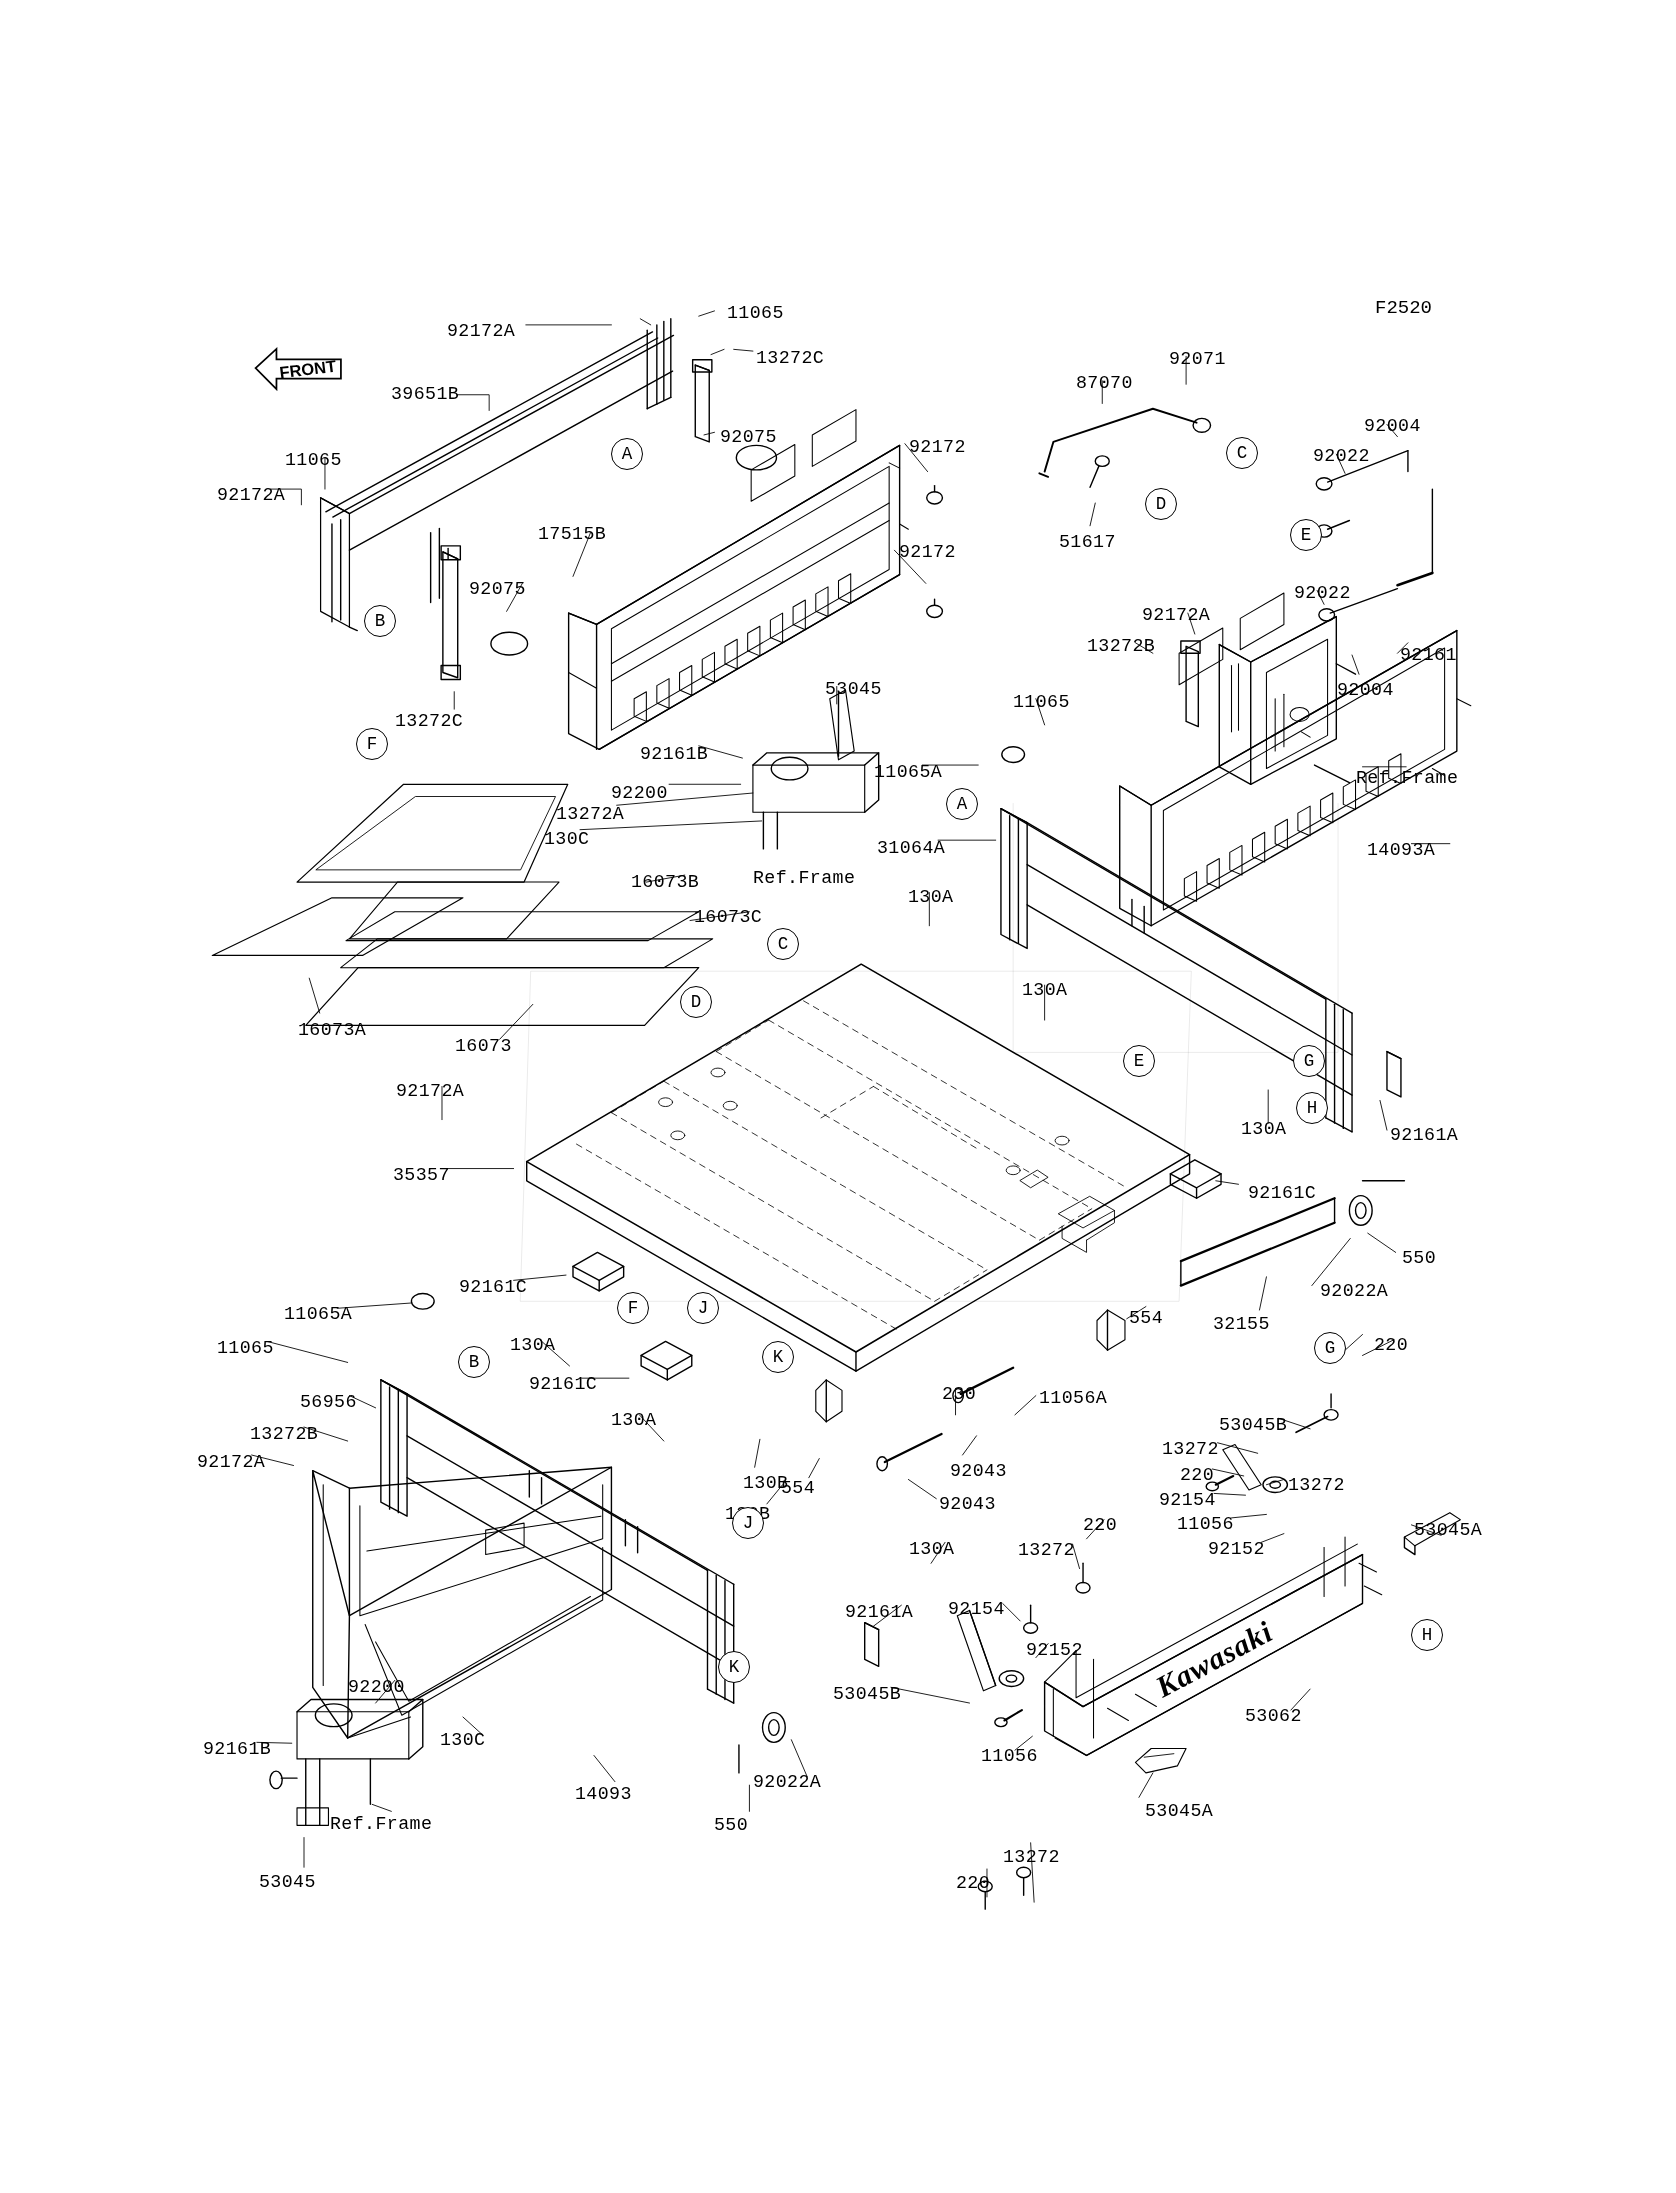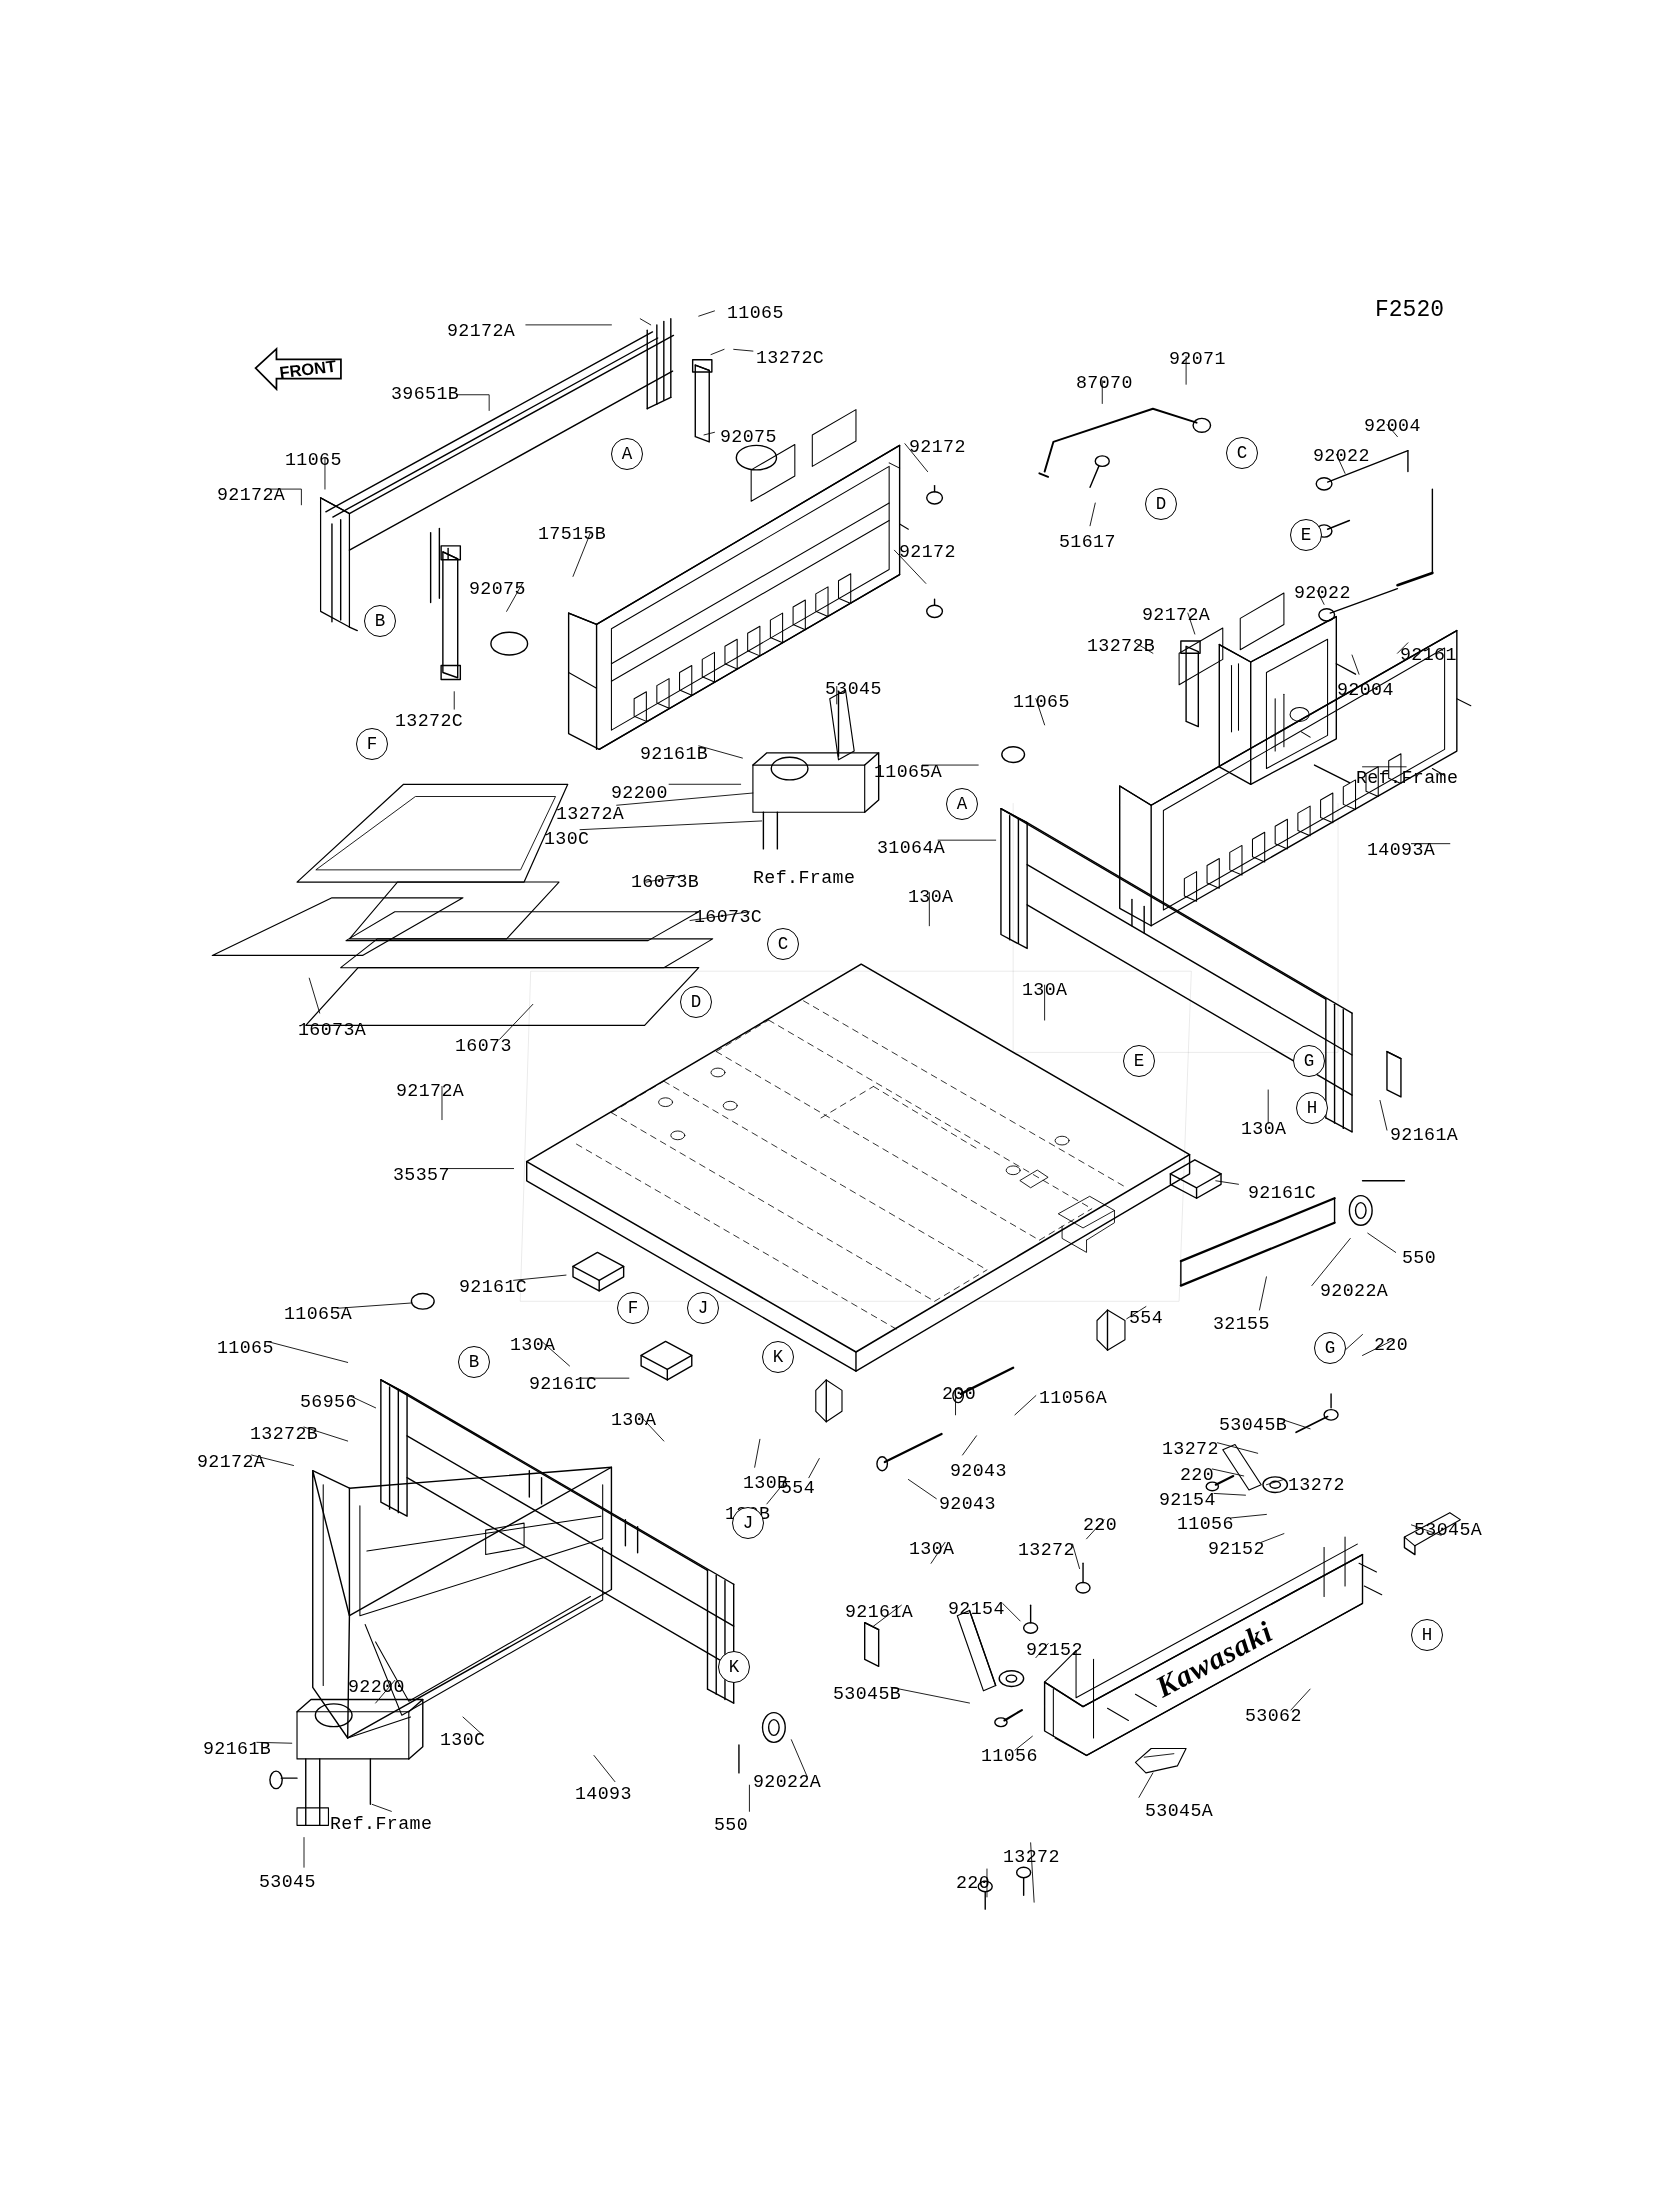--- a/index.html
+++ b/index.html
@@ -26,21 +26,21 @@
     position: absolute;
     font-family: "Liberation Mono", monospace;
     font-size: 18.3px;
     color: #000000;
     white-space: nowrap;
     letter-spacing: 0.4px;
   }
   .sheet-code {
     position: absolute;
     font-family: "Liberation Mono", monospace;
-    font-size: 23px;
+    font-size: 19px;
     color: #000000;
     white-space: nowrap;
   }
   .callout {
     position: absolute;
     width: 30px;
     height: 30px;
     border: 1.4px solid #000;
     border-radius: 50%;
     font-family: "Liberation Mono", monospace;
@@ -540,21 +540,21 @@
       <div class="lbl" style="left: 217px; top: 1338px;">11065</div>
       <div class="lbl" style="left: 510px; top: 1335px;">130A</div>
       <div class="lbl" style="left: 529px; top: 1374px;">92161C</div>
       <div class="lbl" style="left: 300px; top: 1392px;">56956</div>
       <div class="lbl" style="left: 250px; top: 1424px;">13272B</div>
       <div class="lbl" style="left: 197px; top: 1452px;">92172A</div>
       <div class="lbl" style="left: 611px; top: 1410px;">130A</div>
       <div class="lbl" style="left: 743px; top: 1473px;">130B</div>
       <div class="lbl" style="left: 725px; top: 1504px;">130B</div>
       <div class="lbl" style="left: 781px; top: 1478px;">554</div>
-      <div class="lbl" style="left: 942px; top: 1384px;">200</div>
+      <div class="lbl" style="left: 942px; top: 1384px;">230</div>
       <div class="lbl" style="left: 1039px; top: 1388px;">11056A</div>
       <div class="lbl" style="left: 950px; top: 1461px;">92043</div>
       <div class="lbl" style="left: 939px; top: 1494px;">92043</div>
       <div class="lbl" style="left: 1374px; top: 1335px;">220</div>
       <div class="lbl" style="left: 1219px; top: 1415px;">53045B</div>
       <div class="lbl" style="left: 1162px; top: 1439px;">13272</div>
       <div class="lbl" style="left: 1180px; top: 1465px;">220</div>
       <div class="lbl" style="left: 1288px; top: 1475px;">13272</div>
       <div class="lbl" style="left: 1159px; top: 1490px;">92154</div>
       <div class="lbl" style="left: 1177px; top: 1514px;">11056</div>

